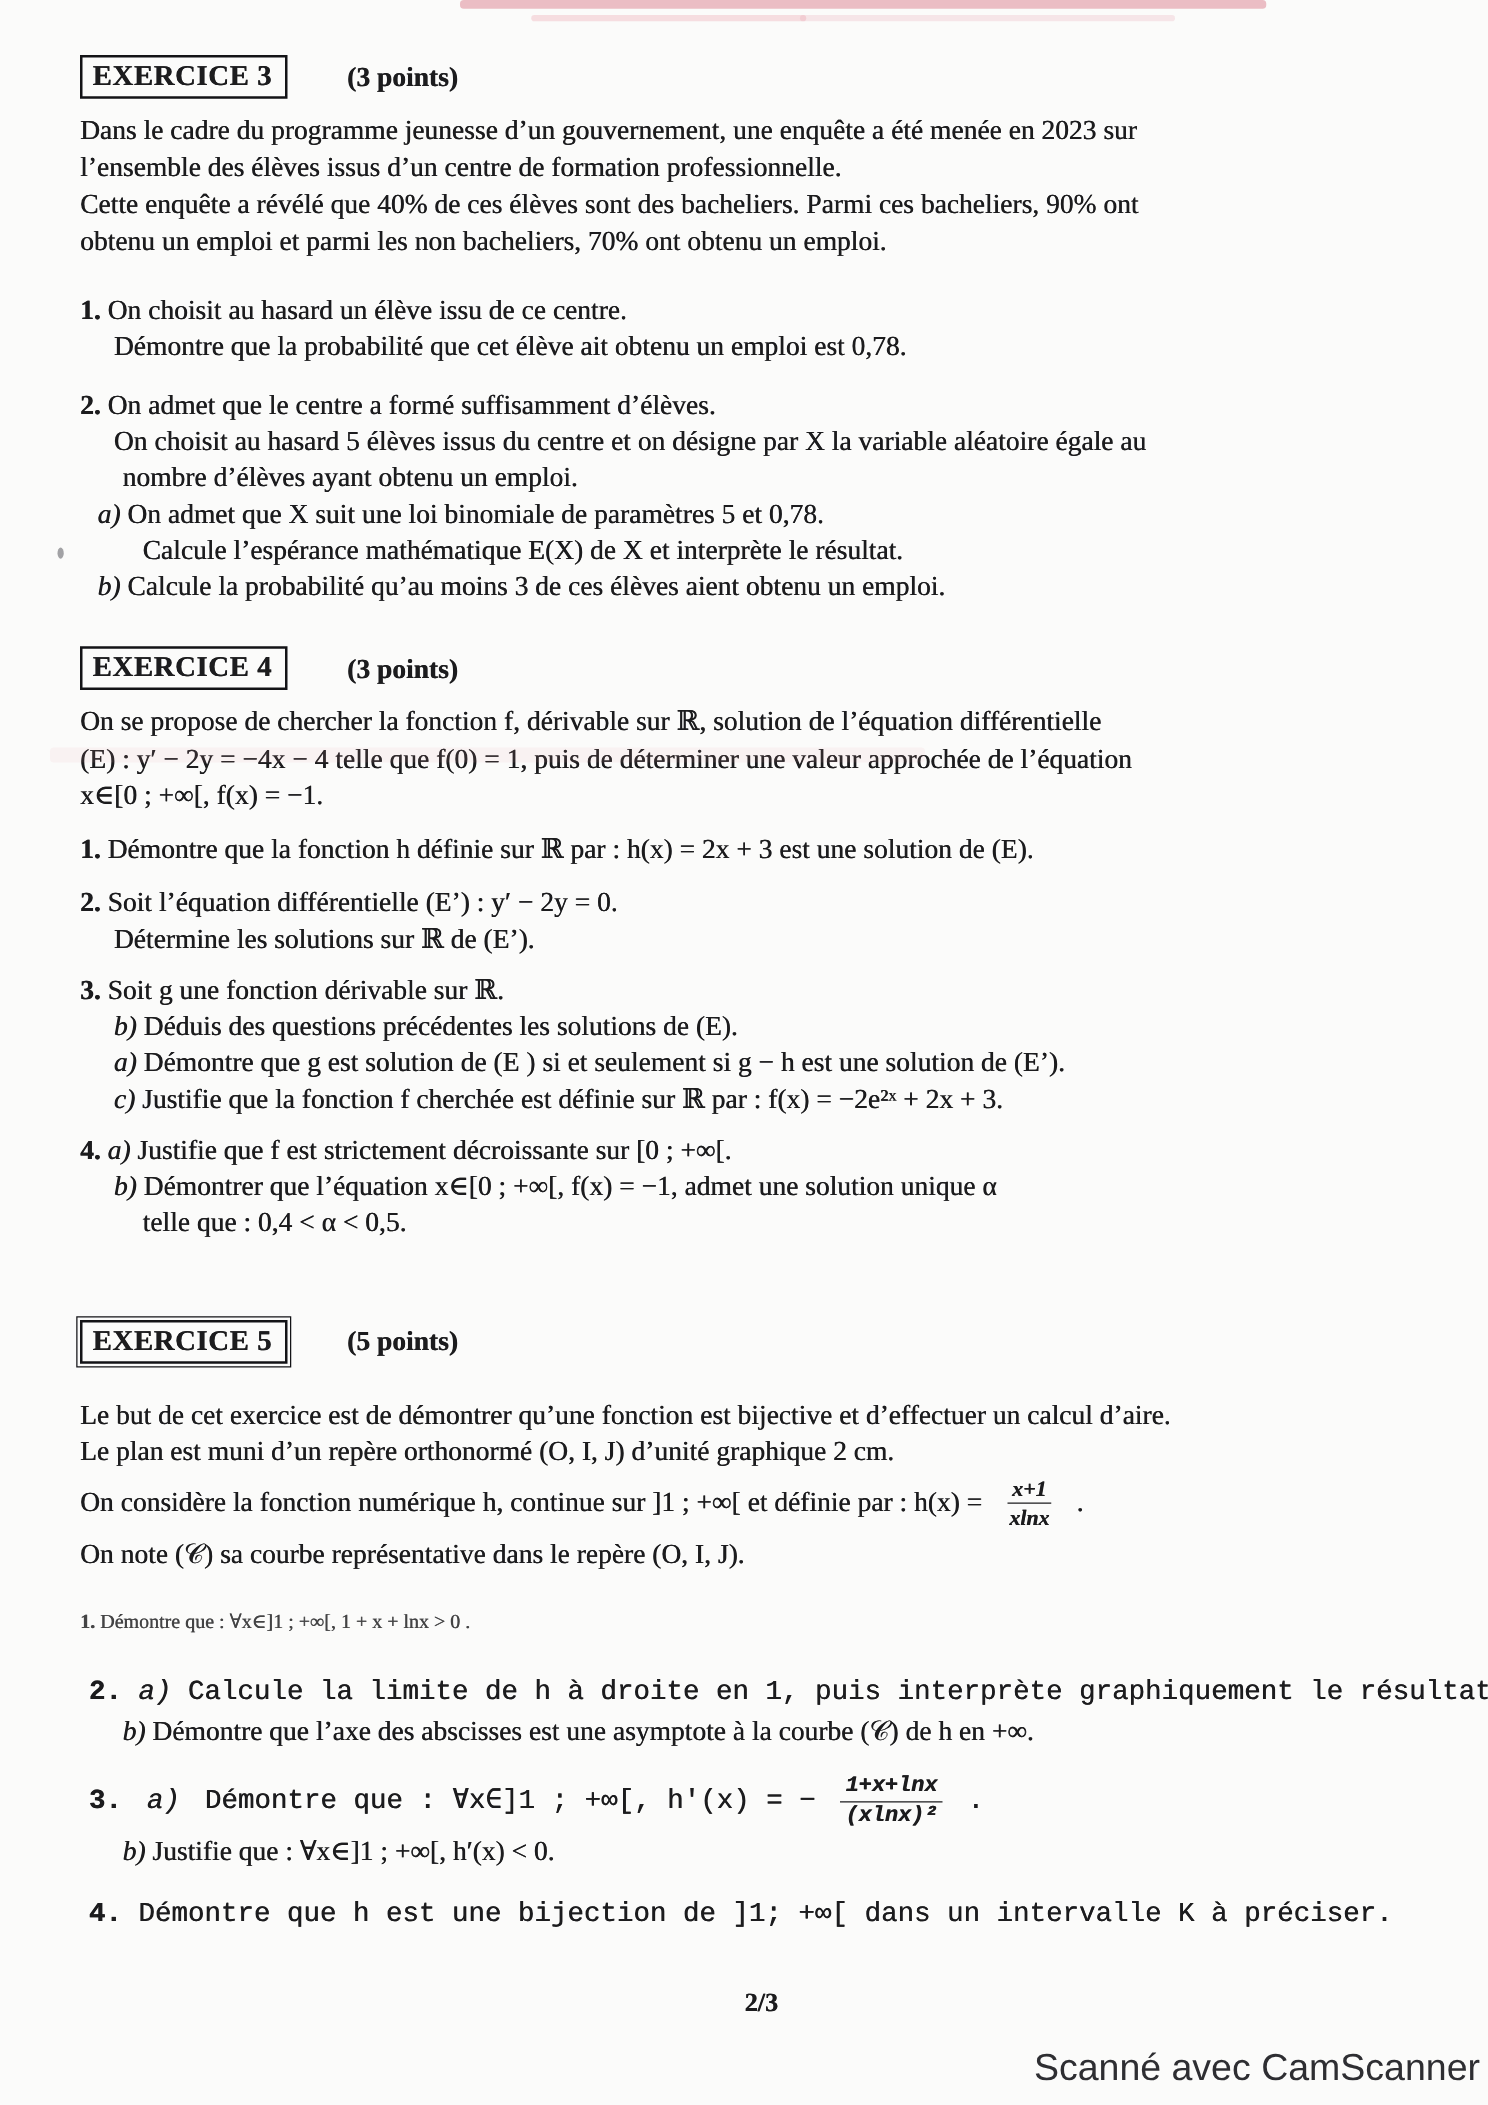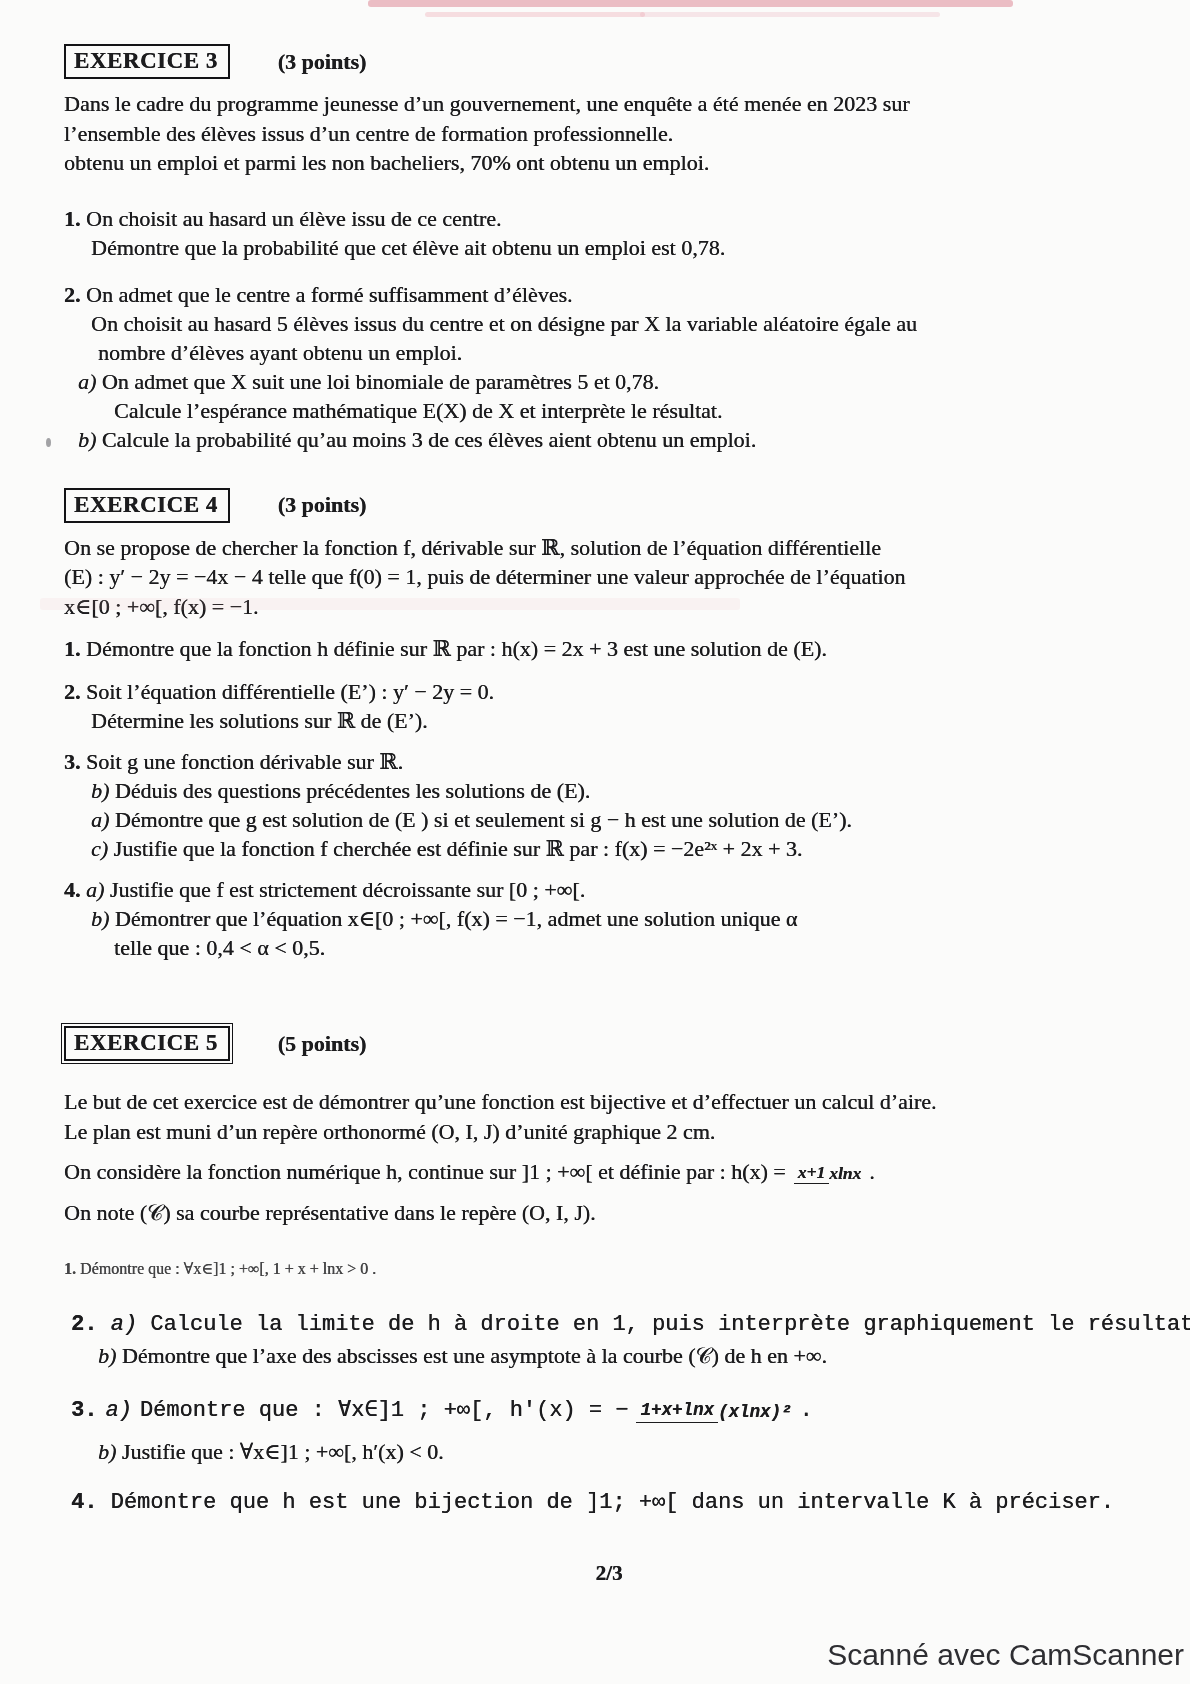--- a/index.html
+++ b/index.html
@@ -47,23 +47,23 @@
   .q44{margin-top:12px;}
   .hdr5{margin-top:64px;}
   .intro5{margin-top:26px;}
   .q15{margin-top:26px;}
   .q25{margin-top:26px;}
   .q35{margin-top:14px;}
   .q45{margin-top:22px;}
   .q15 .line{font-size:16px;opacity:.82;}
   .q25 .line{line-height:31px;}
   
-  .fracline{display:flex;align-items:center;gap:8px;}
+  .fracline{display:flex;align-items:center;gap:20px;}
   .frac{
-    display:inline-flex;align-items:center;
+    display:inline-flex;flex-direction:column;align-items:center;
     font-size:17.5px;font-weight:bold;font-style:italic;line-height:1.15;
     transform:translateY(1px);
   }
   .frac .fn{padding:0 4px 1px 4px;border-bottom:1.7px solid #1c1c1e;}
   .frac .fd{padding-top:1px;}
   .fracline.big{min-height:52px;}
   
   .pagenum{margin-top:44px;text-align:center;font-size:21px;font-weight:bold;}
   .camscanner{
     position:absolute;right:6px;bottom:12px;
@@ -90,20 +90,21 @@
   <div class="speck"></div>
 
   <section>
     <div class="exheader">
       <span class="exbox">EXERCICE 3</span>
       <span class="expoints">(3 points)</span>
     </div>
     <div class="para m-intro3">
       <div class="line">Dans le cadre du programme jeunesse d’un gouvernement, une enquête a été menée en 2023 sur</div>
       <div class="line">l’ensemble des élèves issus d’un centre de formation professionnelle.</div>
+      <div class="line">Cette enquête a révélé que 40% de ces élèves sont des bacheliers. Parmi ces bacheliers, 90% ont</div>
       <div class="line">obtenu un emploi et parmi les non bacheliers, 70% ont obtenu un emploi.</div>
     </div>
     <div class="q13">
       <div class="line"><span class="bn">1.</span> <span>On choisit au hasard un élève issu de ce centre.</span></div>
       <div class="line ind-b">Démontre que la probabilité que cet élève ait obtenu un emploi est 0,78.</div>
     </div>
     <div class="q23">
       <div class="line"><span class="bn">2.</span> <span>On admet que le centre a formé suffisamment d’élèves.</span></div>
       <div class="line ind-b">On choisit au hasard 5 élèves issus du centre et on désigne par X la variable aléatoire égale au</div>
       <div class="line ind-c">nombre d’élèves ayant obtenu un emploi.</div>

